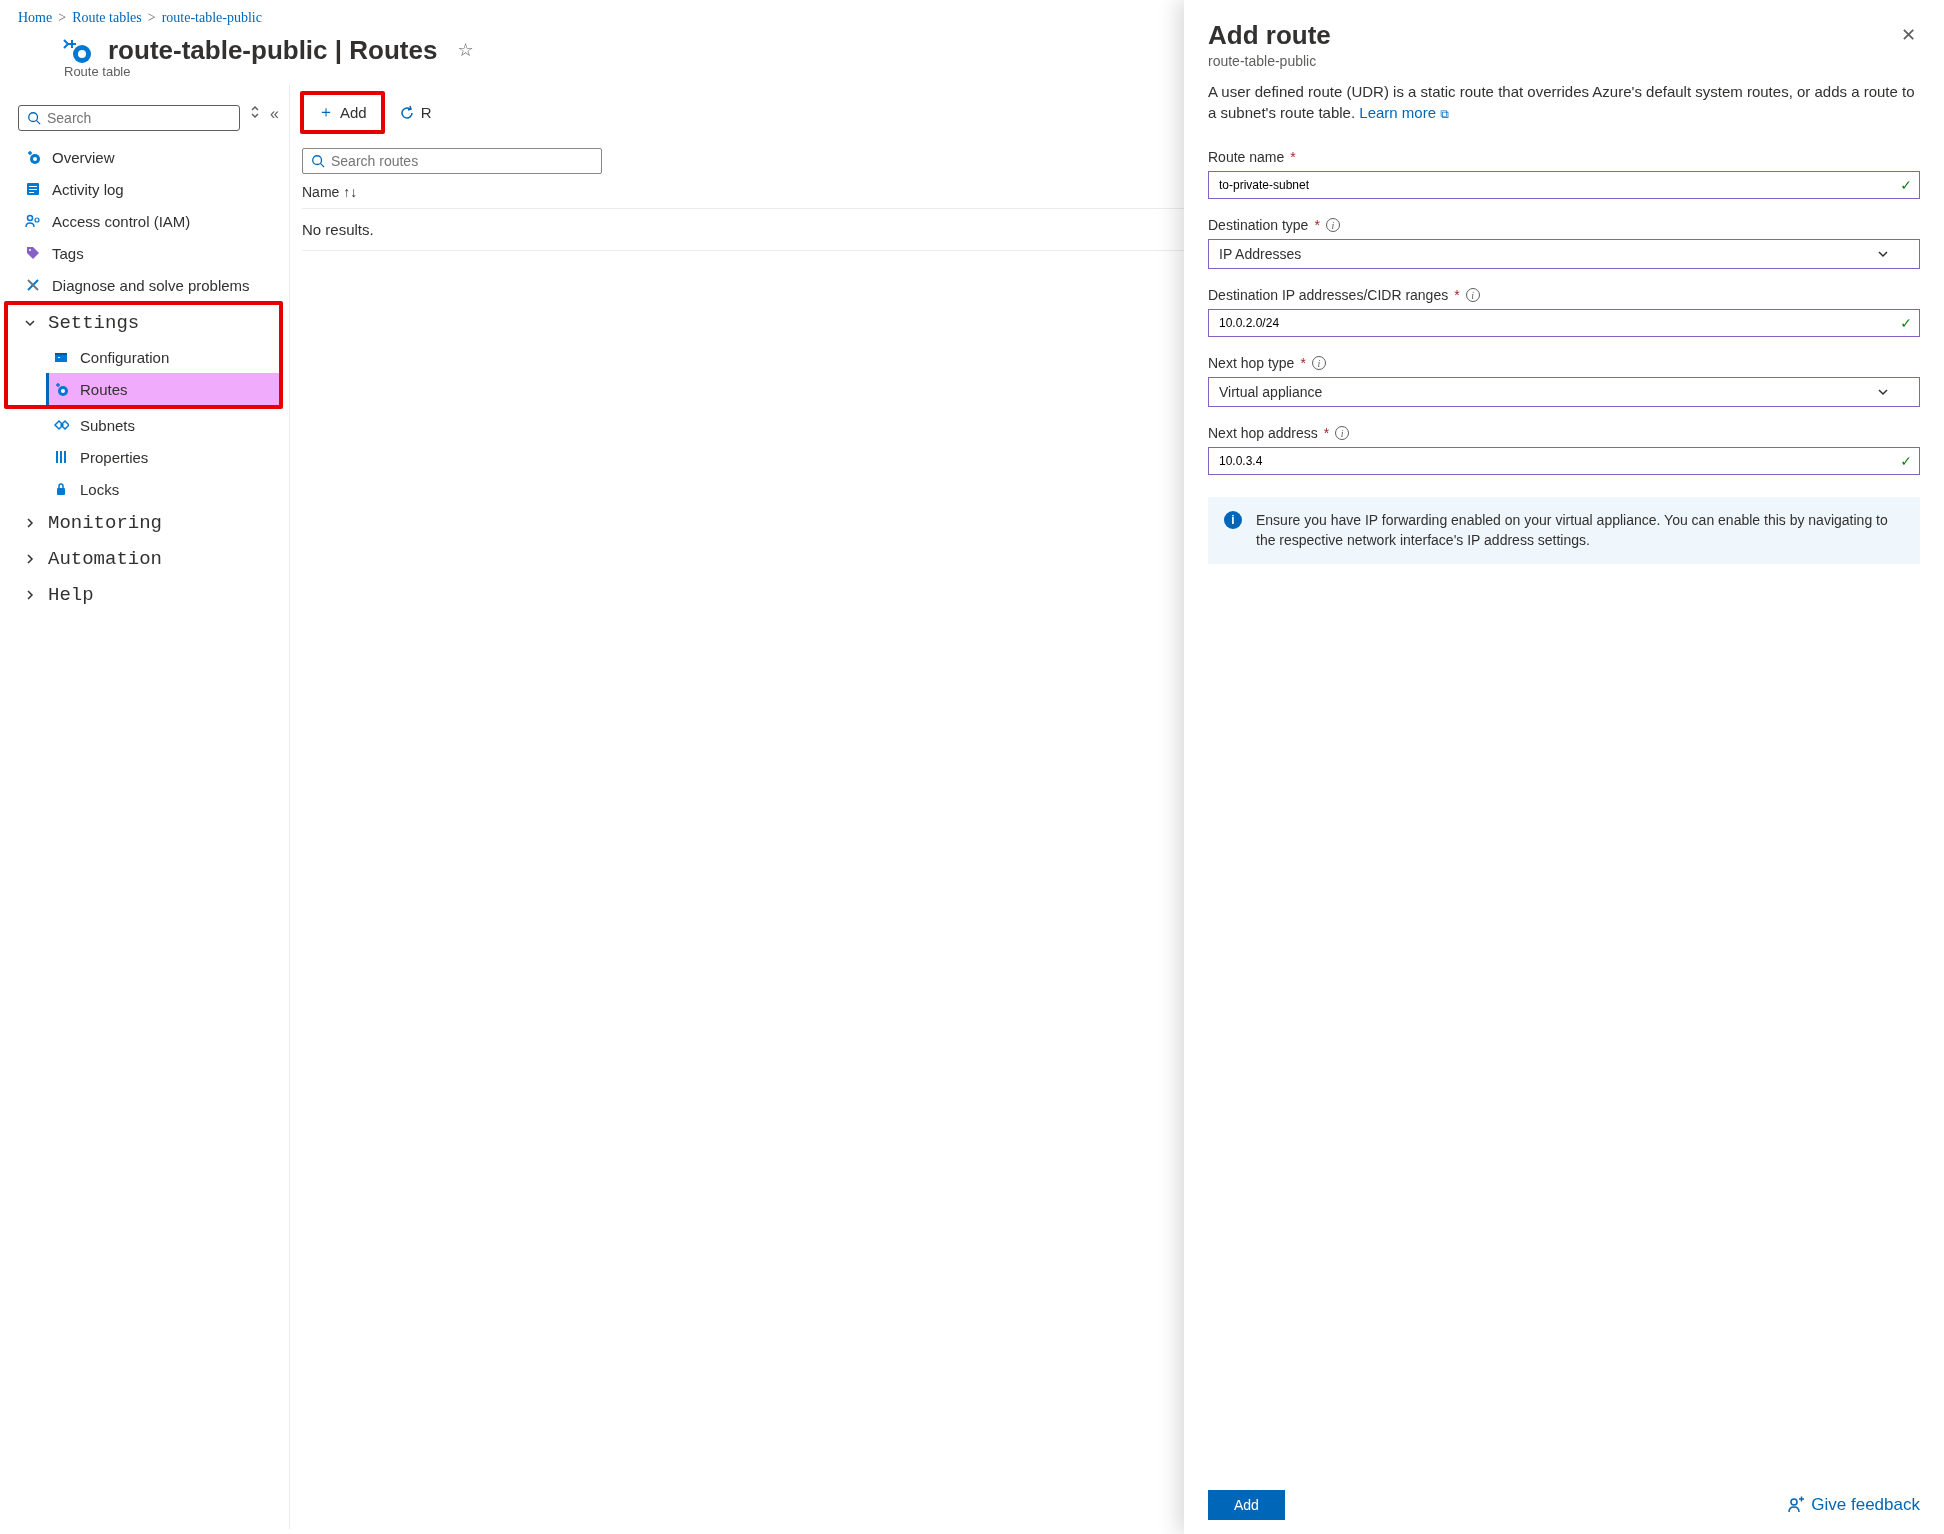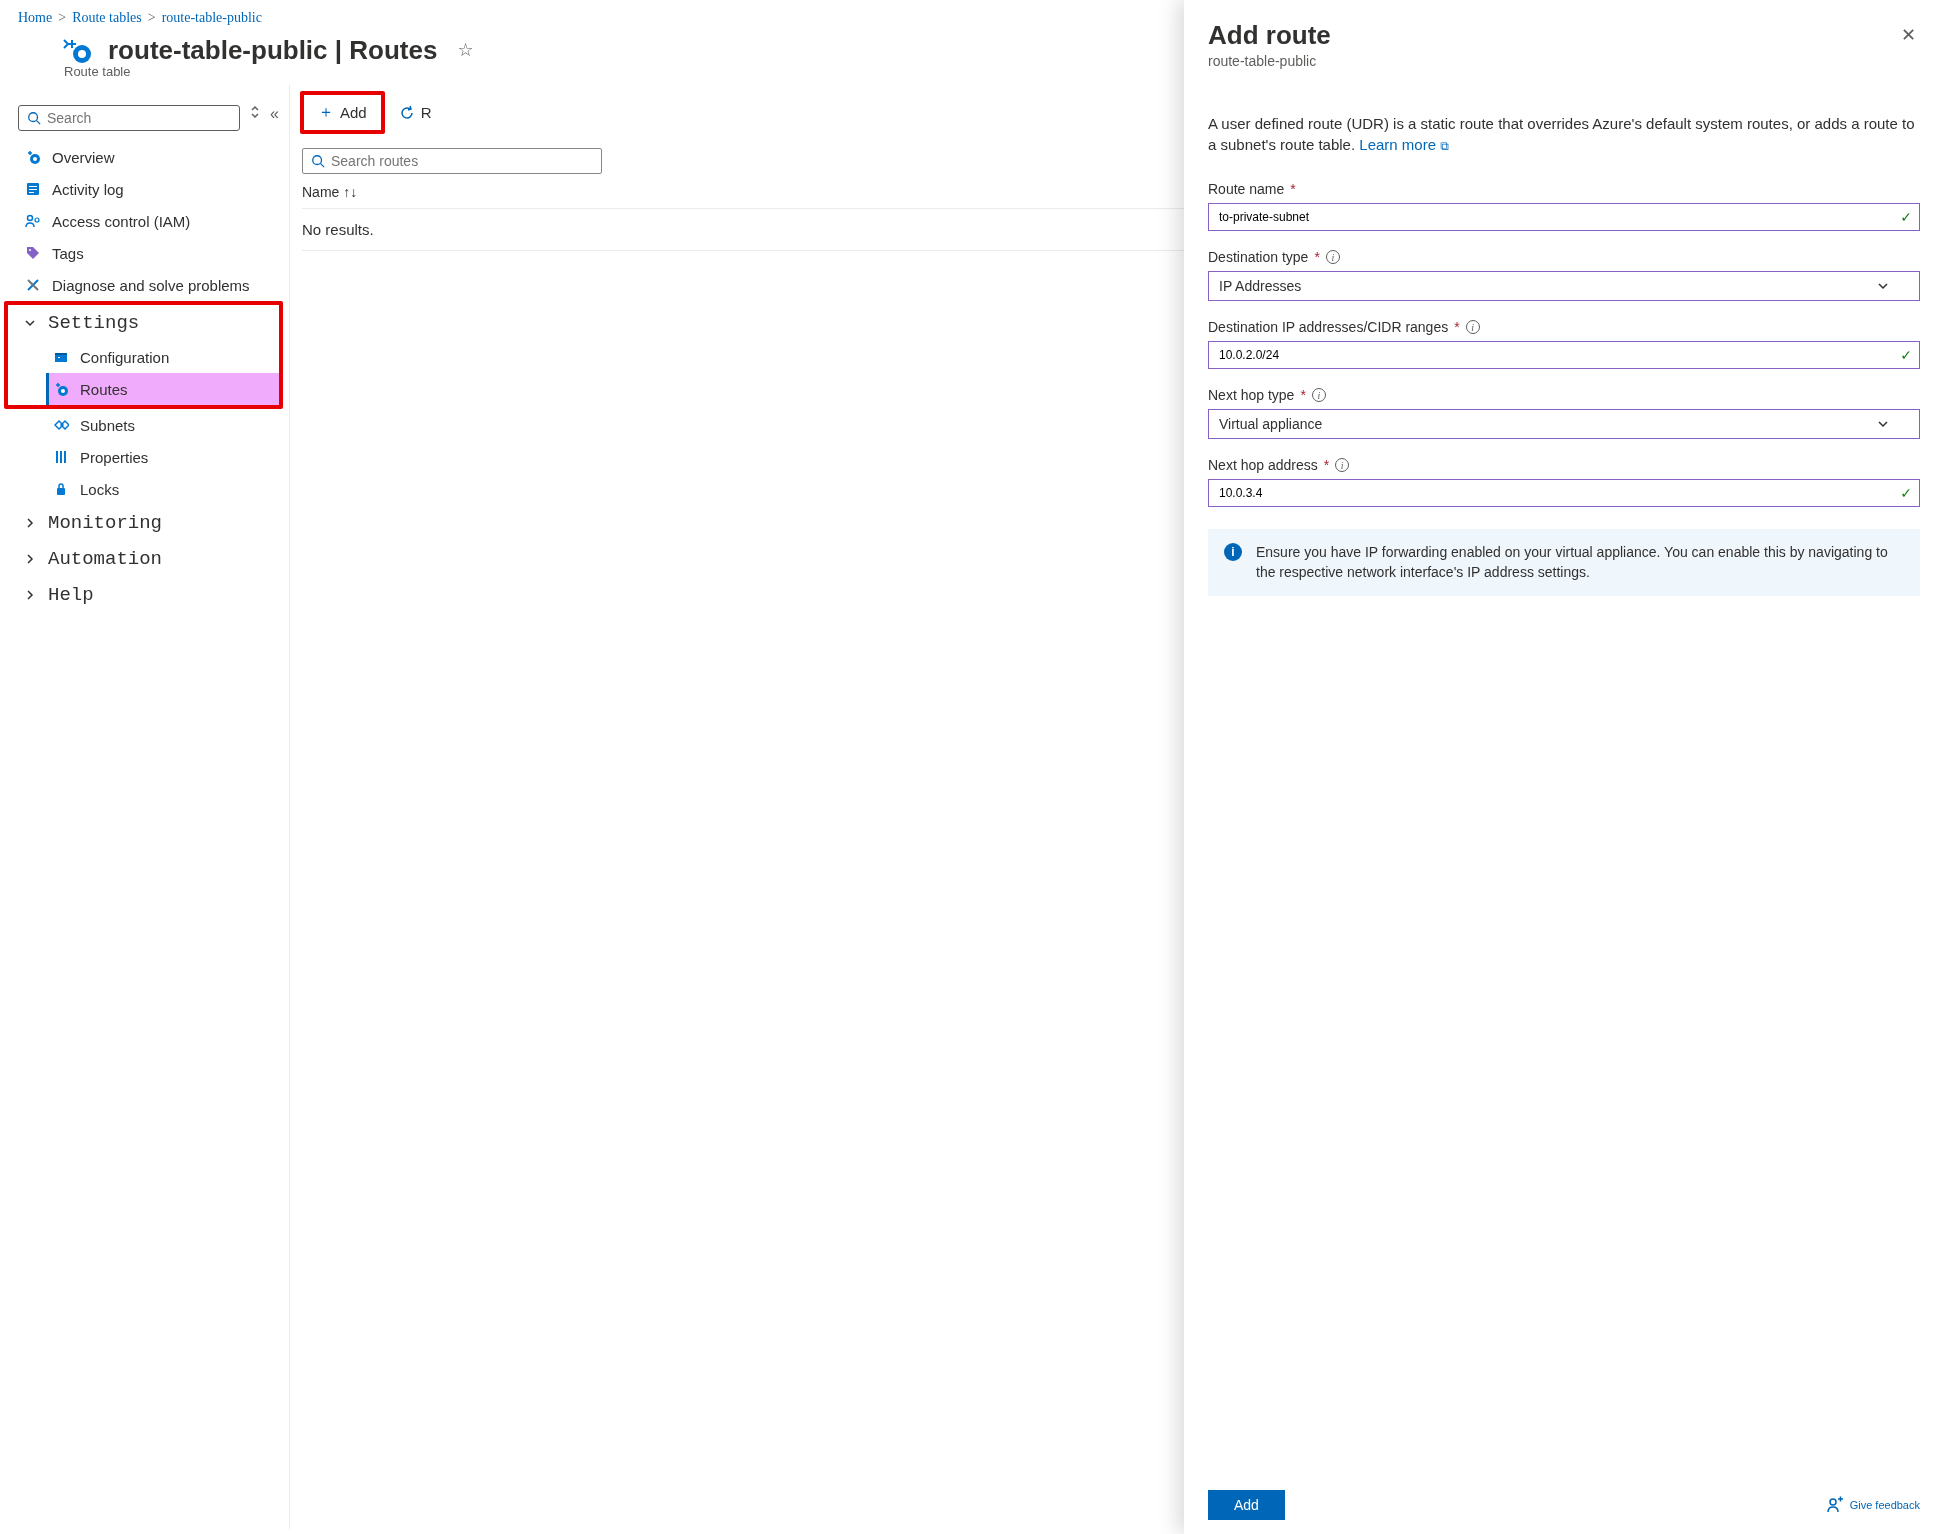--- a/index.html
+++ b/index.html
@@ -50,40 +50,40 @@
   .thead { display:flex; padding: 10px 0 8px; border-bottom:1px solid #edebe9; font-size:14px; color:#323130; }
   .thead .col { display:flex; align-items:center; gap:4px; }
   .no-results { padding: 12px 0; color: #323130; font-size:15px; border-bottom: 1px solid #edebe9; }
 
   
   .panel { position: absolute; top: 0; right: 0; bottom: 0; width: 760px; background: #fff; box-shadow: -6px 0 20px rgba(0,0,0,0.15); display: flex; flex-direction: column; padding: 20px 24px 14px 24px; }
   .panel-head { display:flex; justify-content: space-between; align-items: flex-start; }
   .panel h2 { font-size: 26px; font-weight: 600; }
   .panel .psub { color:#605e5c; font-size:14px; margin-top:2px; }
   .close-x { font-size: 18px; color:#605e5c; cursor:pointer; padding:4px; }
-  .panel-desc { margin-top: 44px; font-size: 15px; line-height: 1.4; }
+  .panel-desc { margin-top: 12px; font-size: 15px; line-height: 1.4; }
   .panel-desc a { color:#0067b8; }
   .ext-icon { font-size: 12px; }
 
   .form { margin-top: 26px; display:flex; flex-direction:column; gap: 18px; }
   .field label { font-size: 14px; color:#323130; display:flex; align-items:center; gap:6px; }
   .req { color:#a4262c; }
   .info-ic { width:14px; height:14px; border:1px solid #605e5c; border-radius:50%; display:inline-flex; align-items:center; justify-content:center; font-size:10px; color:#605e5c; font-style: italic; font-family: serif; }
   .field .control { margin-top:6px; position:relative; }
   .txt { width:100%; border:1px solid #8661c5; padding:6px 30px 6px 10px; font-size:12px; outline:none; }
   .sel { width:100%; border:1px solid #8661c5; padding:6px 30px 6px 10px; font-size:14px; background:#fff; cursor:pointer; display:flex; justify-content:space-between; align-items:center; }
   .check-ic { position:absolute; right:8px; top:50%; transform:translateY(-50%); color:#107c10; }
   .chev-ic { color:#323130; }
 
   .info-box { margin-top: 22px; background:#eff6fc; padding: 14px 16px; display:flex; gap:14px; font-size:14px; line-height:1.4; }
   .info-box .ii { width:18px; height:18px; border-radius:50%; background:#0067b8; color:#fff; display:flex; align-items:center; justify-content:center; font-weight:bold; font-size:12px; flex:none; }
 
   .panel-footer { margin-top:auto; display:flex; justify-content:space-between; align-items:center; padding-top:16px; }
   .btn-primary { background:#0067b8; color:#fff; border:none; padding:7px 26px; font-size:14px; cursor:pointer; }
-  .feedback { color:#0067b8; display:flex; align-items:center; gap:6px; cursor:pointer; font-size:11px; }
+  .feedback { color:#0067b8; display:flex; align-items:center; gap:6px; cursor:pointer; font-size:17px; }
 
   svg { display:block; }
 </style>
 </head>
 <body>
 
 <div class="breadcrumb">
   <a href="#">Home</a>
   <span class="sep">&gt;</span>
   <a href="#">Route tables</a>

